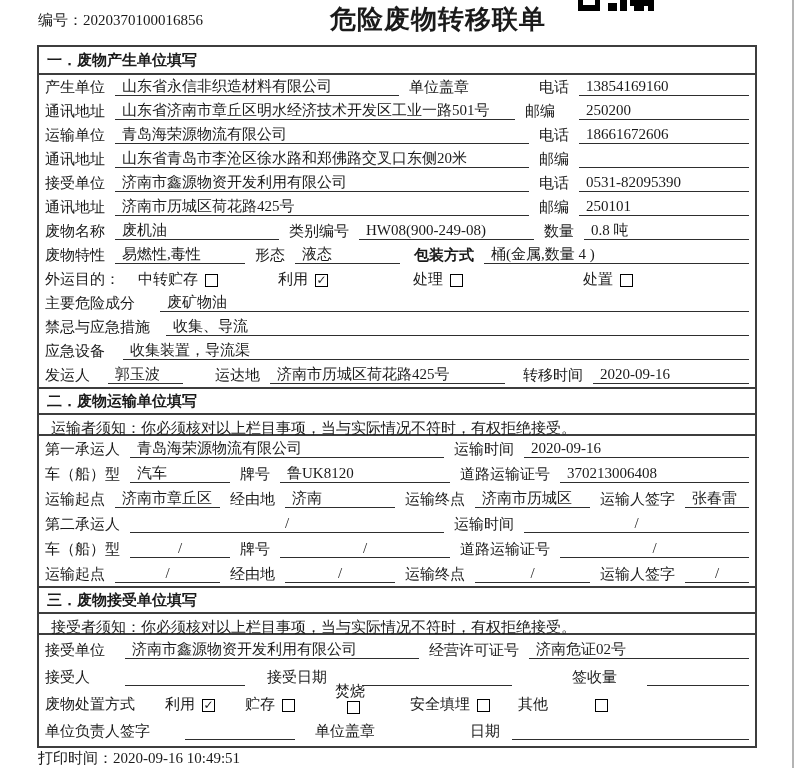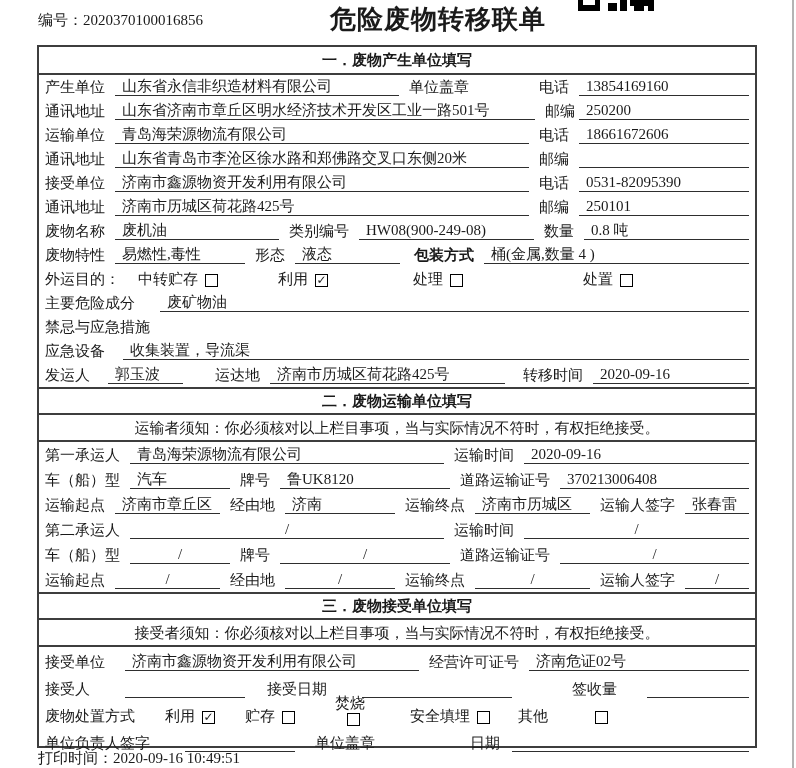--- a/index.html
+++ b/index.html
@@ -22,29 +22,29 @@
     position:absolute;left:330px;top:2px;
     font-size:26px;font-weight:bold;letter-spacing:1px;white-space:nowrap;
   }
   .qr-frag{position:absolute;left:578px;top:0;width:76px;height:11px;}
   
   .form-table{
     position:absolute;left:37px;top:45px;width:720px;height:703px;
     border:2px solid var(--line);
     display:flex;flex-direction:column;
   }
-  .section{display:flex;flex-direction:column;text-align:center;}
+  .section{display:flex;flex-direction:column;}
   .section + .section{border-top:2px solid var(--line);}
   .section-title{
     height:26px;line-height:25px;font-weight:bold;font-size:15px;
     padding:0 8px;border-bottom:2px solid var(--line);
   }
   .sec-0 .section-title{height:28px;line-height:27px;}
   .note-row{
-    height:27px;line-height:26px;font-size:15px;padding:0 18px;
+    height:21px;line-height:26px;font-size:15px;padding:0 12px;
     border-bottom:2px solid var(--line);white-space:nowrap;
   }
   .row{
     display:flex;align-items:flex-end;
     padding:0 6px 3px 6px;white-space:nowrap;
   }
   .sec-0 .row{height:24px;}
   .sec-1 .row{height:25px;}
   .sec-2 .row{height:27px;}
   .lbl{font-size:15px;line-height:18px;flex:0 0 auto;}
@@ -99,21 +99,21 @@
         <span class="field" style="width: 170px; margin-left: 10px;">
           <span class="val">13854169160</span>
         </span>
       </div>
       <div class="row">
         <span class="lbl">通讯地址</span>
         <span class="field" style="flex: 1 1 0%; margin-left: 10px;">
           <span class="val">山东省济南市章丘区明水经济技术开发区工业一路501号</span>
         </span>
         <span class="lbl" style="margin-left: 10px;">邮编</span>
-        <span class="field" style="width: 170px; margin-left: 4px;">
+        <span class="field" style="width: 170px; margin-left: 24px;">
           <span class="val">250200</span>
         </span>
       </div>
       <div class="row">
         <span class="lbl">运输单位</span>
         <span class="field" style="flex: 1 1 0%; margin-left: 10px;">
           <span class="val">青岛海荣源物流有限公司</span>
         </span>
         <span class="lbl" style="margin-left: 10px;">电话</span>
         <span class="field" style="width: 170px; margin-left: 10px;">
@@ -198,20 +198,23 @@
         </span>
       </div>
       <div class="row">
         <span class="lbl">主要危险成分</span>
         <span class="field" style="flex: 1 1 0%; margin-left: 25px;">
           <span class="val">废矿物油</span>
         </span>
       </div>
       <div class="row">
         <span class="lbl">禁忌与应急措施</span>
+        <span class="field" style="flex: 1 1 0%; margin-left: 16px;">
+          <span class="val">收集、导流</span>
+        </span>
       </div>
       <div class="row">
         <span class="lbl">应急设备</span>
         <span class="field" style="flex: 1 1 0%; margin-left: 18px;">
           <span class="val">收集装置，导流渠</span>
         </span>
       </div>
       <div class="row">
         <span class="lbl">发运人</span>
         <span class="field" style="width: 75px; margin-left: 18px;">

